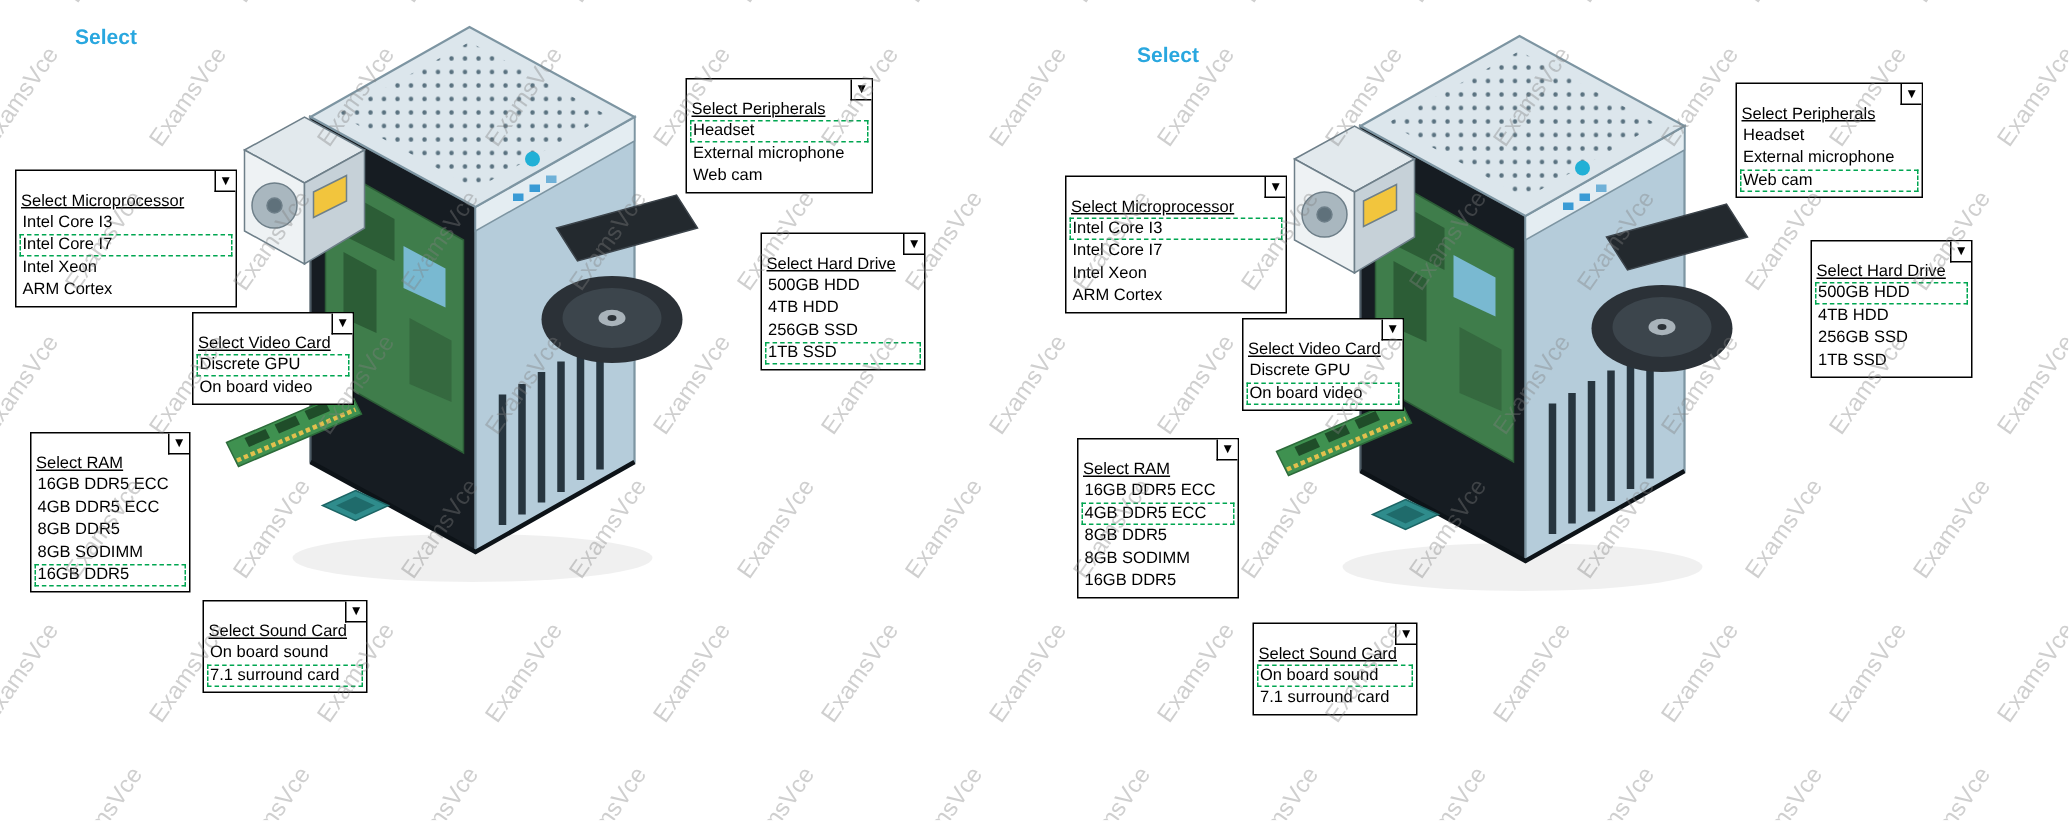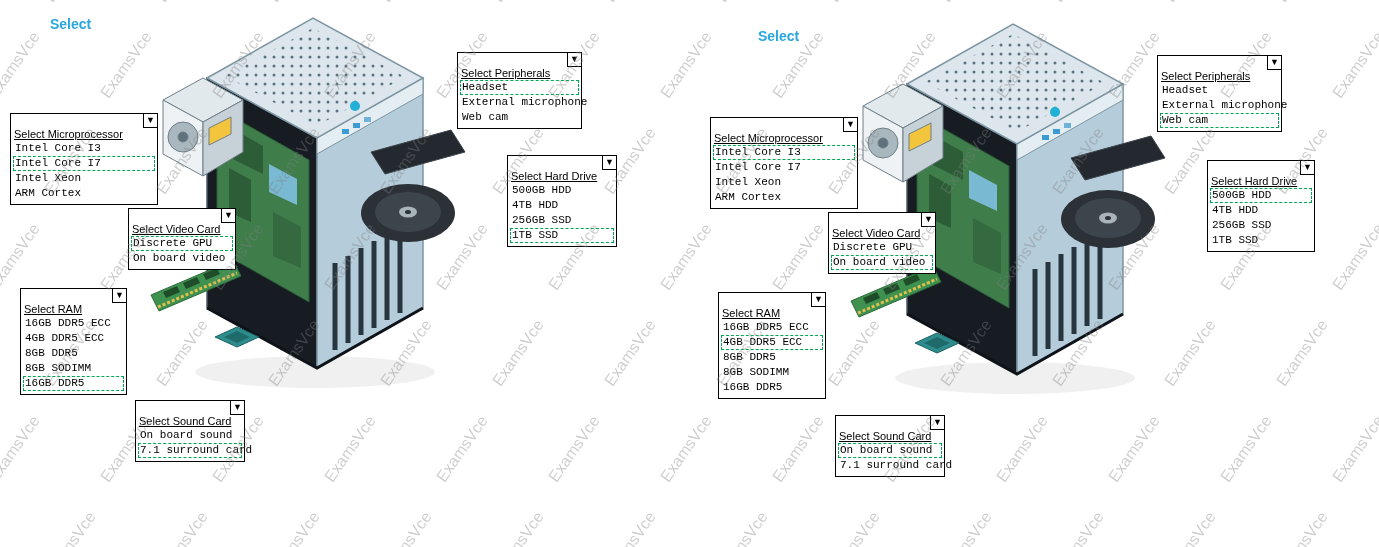--- a/index.html
+++ b/index.html
@@ -10,21 +10,21 @@
   .tower-family{left:845px;top:6px;}
   .panel-title{position:absolute;z-index:3;font-size:14px;font-weight:bold;color:#29a7df;}
   .title-0{left:50px;top:16px;}
   .title-1{left:758px;top:28px;}
   .dropdown{position:absolute;z-index:4;background:#fff;border:1px solid #000;font-size:11px;
             color:#000;padding:13px 2px 3px 2px;box-sizing:border-box;}
   .dd-arrow{position:absolute;top:0;right:0;width:13px;height:13px;border-left:1px solid #000;
             border-bottom:1px solid #000;font-size:9px;line-height:12px;text-align:center;cursor:pointer;
             background:#fff;}
   .dd-header{text-decoration:underline;line-height:14px;padding:0 1px;white-space:nowrap;}
-  .dd-item{line-height:13px;padding:0 1px;border:1px dashed transparent;white-space:nowrap;font-family:Liberation Mono, monospace;}
+  .dd-item{line-height:13px;padding:0 1px;border:1px dashed transparent;white-space:nowrap;}
   .dd-item.selected{border-color:#00a651;}
   
   .dd-p0-0{left:10px;top:113px;width:148px;}
   .dd-p0-1{left:457px;top:52px;width:125px;}
   .dd-p0-2{left:507px;top:155px;width:110px;}
   .dd-p0-3{left:128px;top:208px;width:108px;}
   .dd-p0-4{left:20px;top:288px;width:107px;}
   .dd-p0-5{left:135px;top:400px;width:110px;}
   
   .dd-p1-0{left:710px;top:117px;width:148px;}

